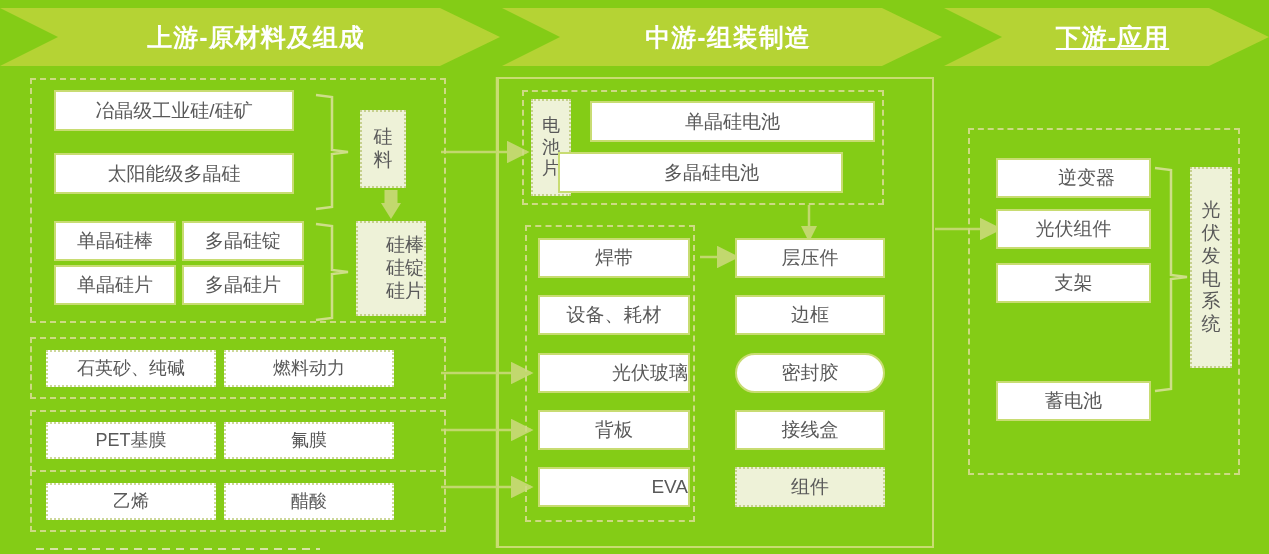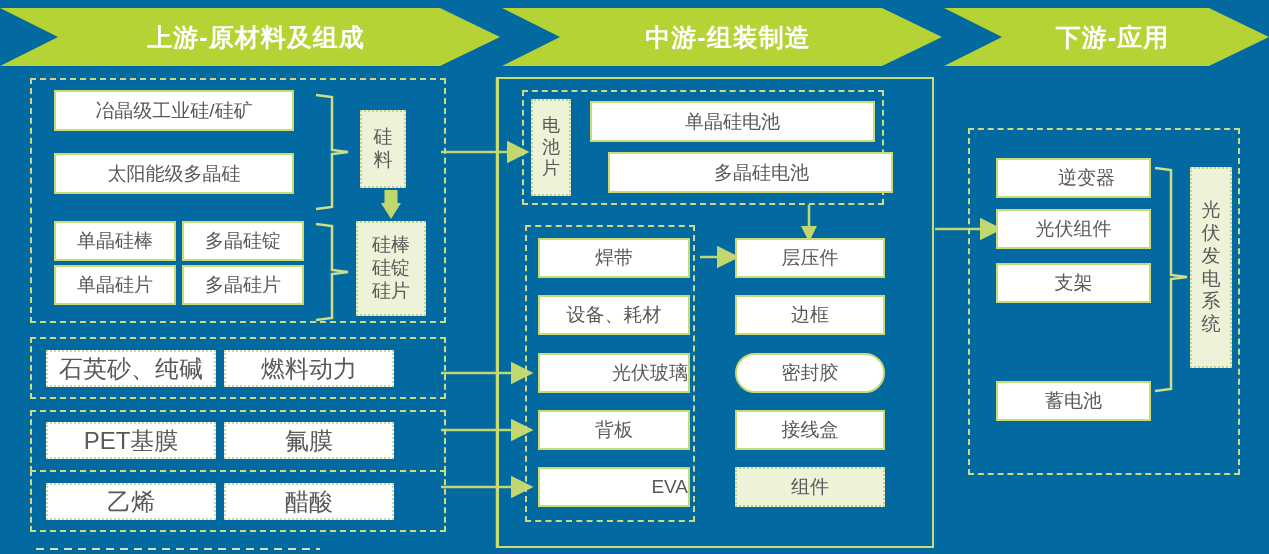--- a/index.html
+++ b/index.html
@@ -6,21 +6,21 @@
   body{
     font-family:"Liberation Sans","DejaVu Sans",sans-serif;
     color:#555555;
     -webkit-font-smoothing:antialiased;
   }
   #stage{
     position:relative;
     width:1269px;
     height:554px;
     overflow:hidden;
-    background:#0369a1;
+    background:#84cc16;
   }
 
   
   .banner{
     position:absolute;
     height:58px;
     background:#b5d334;
     display:flex;
     align-items:center;
     justify-content:center;
@@ -34,37 +34,38 @@
     left:0px;top:8px;width:500px;
     clip-path:polygon(0 0, 440px 0, 500px 29px, 440px 58px, 0 58px, 58px 29px);
   }
   #banner-mid{
     left:502px;top:8px;width:440px;
     clip-path:polygon(0 0, 380px 0, 440px 29px, 380px 58px, 0 58px, 58px 29px);
   }
   #banner-down{
     left:944px;top:8px;width:325px;
     clip-path:polygon(0 0, 265px 0, 325px 29px, 265px 58px, 0 58px, 58px 29px);
+    text-decoration:underline;
   }
 
   
   .box{
     position:absolute;
     box-sizing:border-box;
     border:2px solid #c8dc72;
     background:#ffffff;
     display:flex;
     align-items:center;
     justify-content:center;
     text-align:center;
     font-size:19px;
     color:#595959;
     line-height:1.15;
   }
-  .box.small{font-size:24px;}
+  .box.small{font-size:18px;}
   .box.dotted{
     border:2px dotted #cdd89a;
   }
   .hl{
     position:absolute;
     box-sizing:border-box;
     border:2px dotted #c6d08d;
     background:#eef2d8;
     display:flex;
     align-items:center;
@@ -167,21 +168,21 @@
     <span>多晶硅片</span>
   </div>
   <div class="box" style="left:182px;top:221px;width:122px;height:40px;">
     <span>多晶硅锭</span>
   </div>
 
   <div class="hl multi" style="left:360px;top:110px;width:46px;height:78px;">
     <span>硅
 料</span>
   </div>
-  <div class="hl multi" style="left:356px;top:221px;width:70px;height:95px;">
+  <div class="hl multi" style="left:356px;top:221px;width:70px;height:95px;justify-content:flex-end;">
     <span>硅棒
 硅锭
 硅片</span>
   </div>
 
   <div class="frame" style="left:30px;top:337px;width:416px;height:62px;"></div>
   <div class="box dotted small" style="left:46px;top:350px;width:170px;height:37px;">
     <span>石英砂、纯碱</span>
   </div>
   <div class="box dotted small" style="left:224px;top:350px;width:170px;height:37px;">
@@ -208,21 +209,21 @@
 
   <div class="frame" style="left:522px;top:90px;width:362px;height:115px;"></div>
   <div class="hl multi" style="left:531px;top:99px;width:40px;height:97px;font-size:18px;">
     <span>电
 池
 片</span>
   </div>
   <div class="box" style="left:590px;top:101px;width:285px;height:41px;">
     <span>单晶硅电池</span>
   </div>
-  <div class="box" style="left:608px;top:152px;width:285px;height:41px;padding-left:22px;">
+  <div class="box" style="left:558px;top:152px;width:285px;height:41px;padding-left:22px;">
     <span>多晶硅电池</span>
   </div>
 
   <div class="frame" style="left:525px;top:225px;width:170px;height:297px;"></div>
 
   <div class="box" style="left:538px;top:238px;width:152px;height:40px;">
     <span>焊带</span>
   </div>
   <div class="box" style="left:538px;top:295px;width:152px;height:40px;">
     <span>设备、耗材</span>

